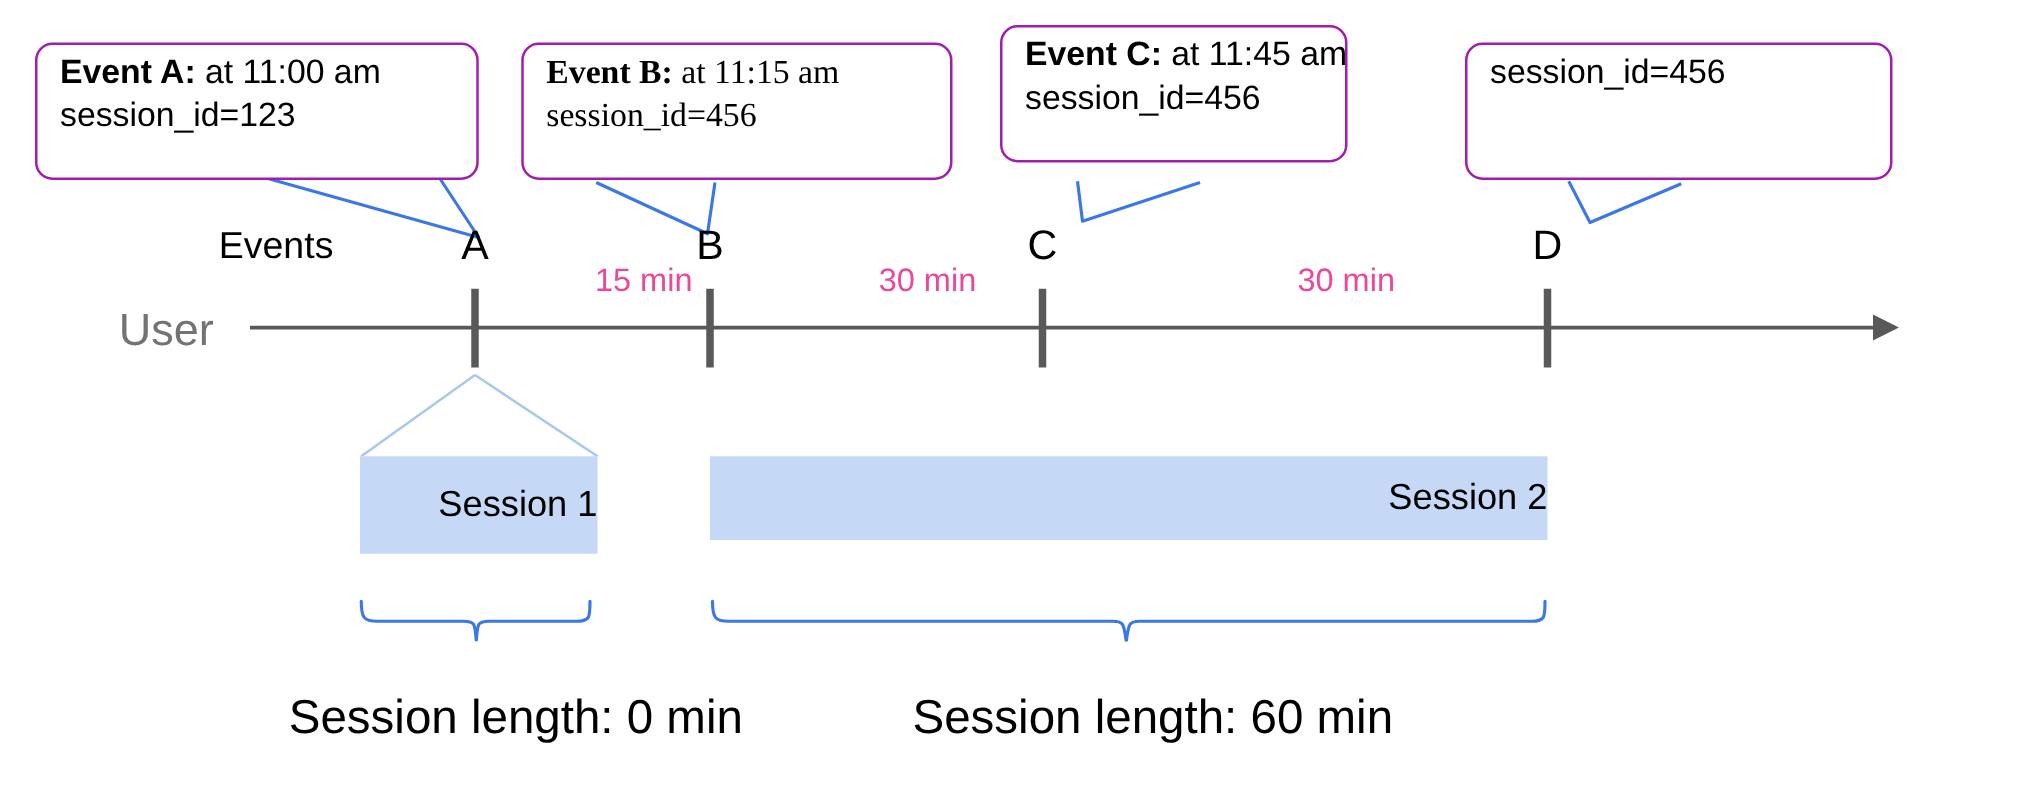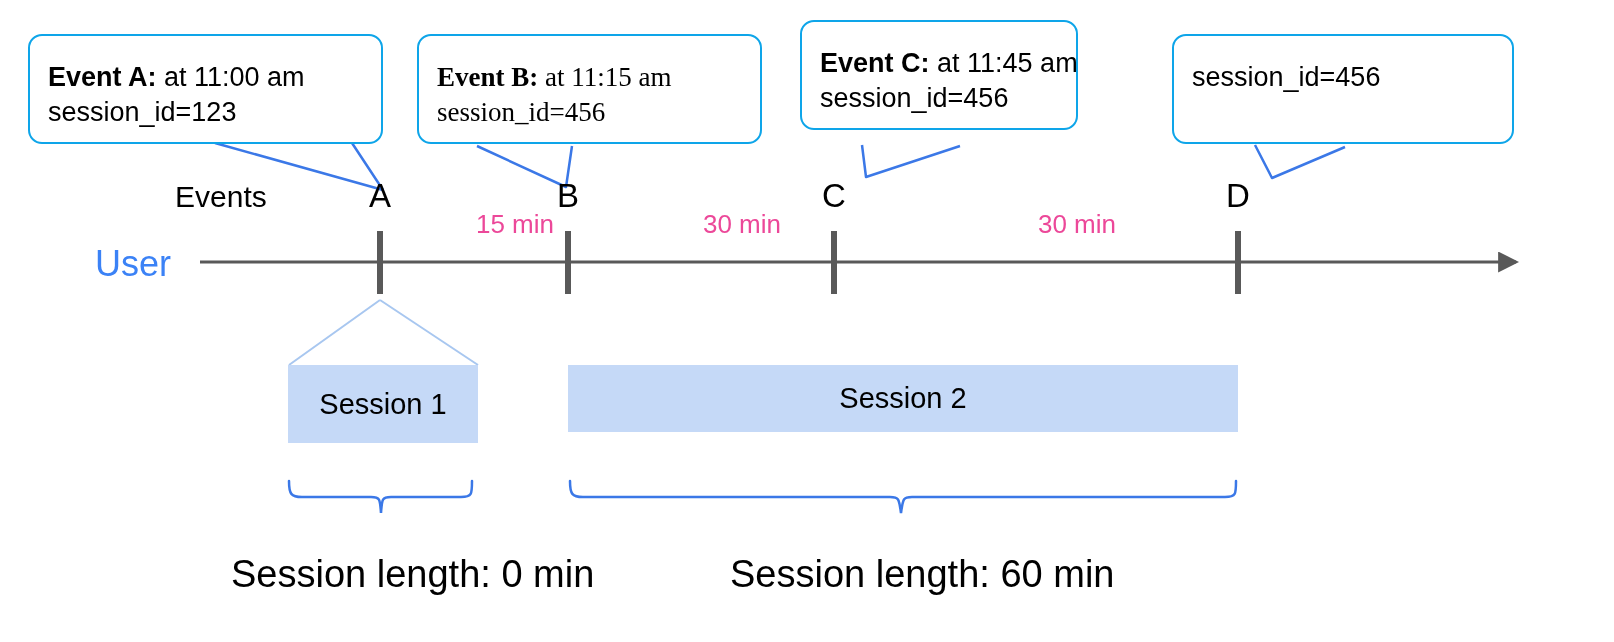--- a/index.html
+++ b/index.html
@@ -24,24 +24,24 @@
     left: 0;
     top: 0;
     width: 1614px;
     height: 642px;
   }
 
   
   .callout {
     position: absolute;
     box-sizing: border-box;
-    border: 2px solid #0ea5e9;
+    border: 2px solid #a21caf;
     border-radius: 14px;
     background: #ffffff;
-    padding: 24px 16px 12px 18px;
+    padding: 4px 16px 12px 18px;
     line-height: 1.30;
     font-size: 27px;
     color: #000000;
     z-index: 3;
   }
   .callout .line1 { white-space: nowrap; }
   .callout .line2 { white-space: nowrap; }
   .callout .evt-name {
     font-weight: bold;
   }
@@ -51,21 +51,21 @@
     position: absolute;
     white-space: nowrap;
     z-index: 4;
   }
   .lane-label-events {
     font-size: 30px;
     color: #000000;
   }
   .lane-label-user {
     font-size: 36px;
-    color: #3b82f6;
+    color: #737373;
   }
   .tick-letter {
     font-size: 33px;
     color: #000000;
     text-align: center;
   }
   .gap-label {
     font-size: 26px;
     color: #ec4899;
     text-align: right;
@@ -75,21 +75,21 @@
     color: #000000;
     text-align: center;
   }
 
   
   .session-bar {
     position: absolute;
     background: #c5d9f7;
     display: flex;
     align-items: center;
-    justify-content: center;
+    justify-content: flex-end;
     font-size: 29px;
     color: #000000;
     z-index: 2;
   }
 </style>
 </head>
 <body>
 
 <div id="stage">
 

